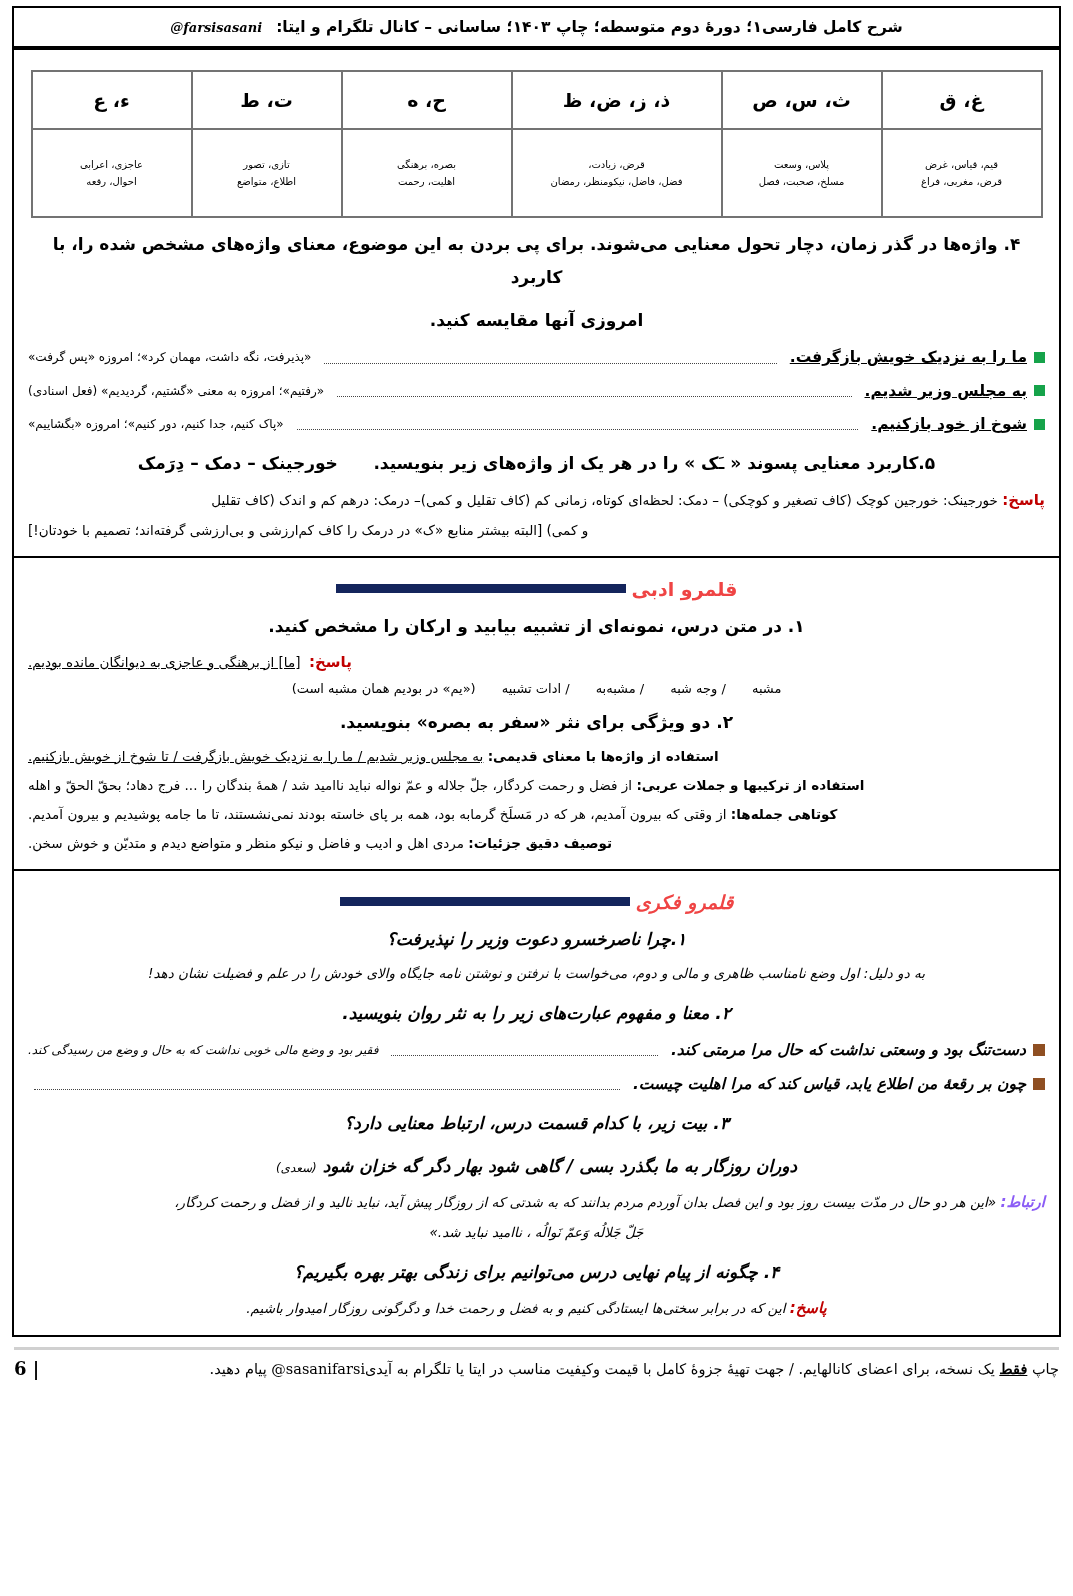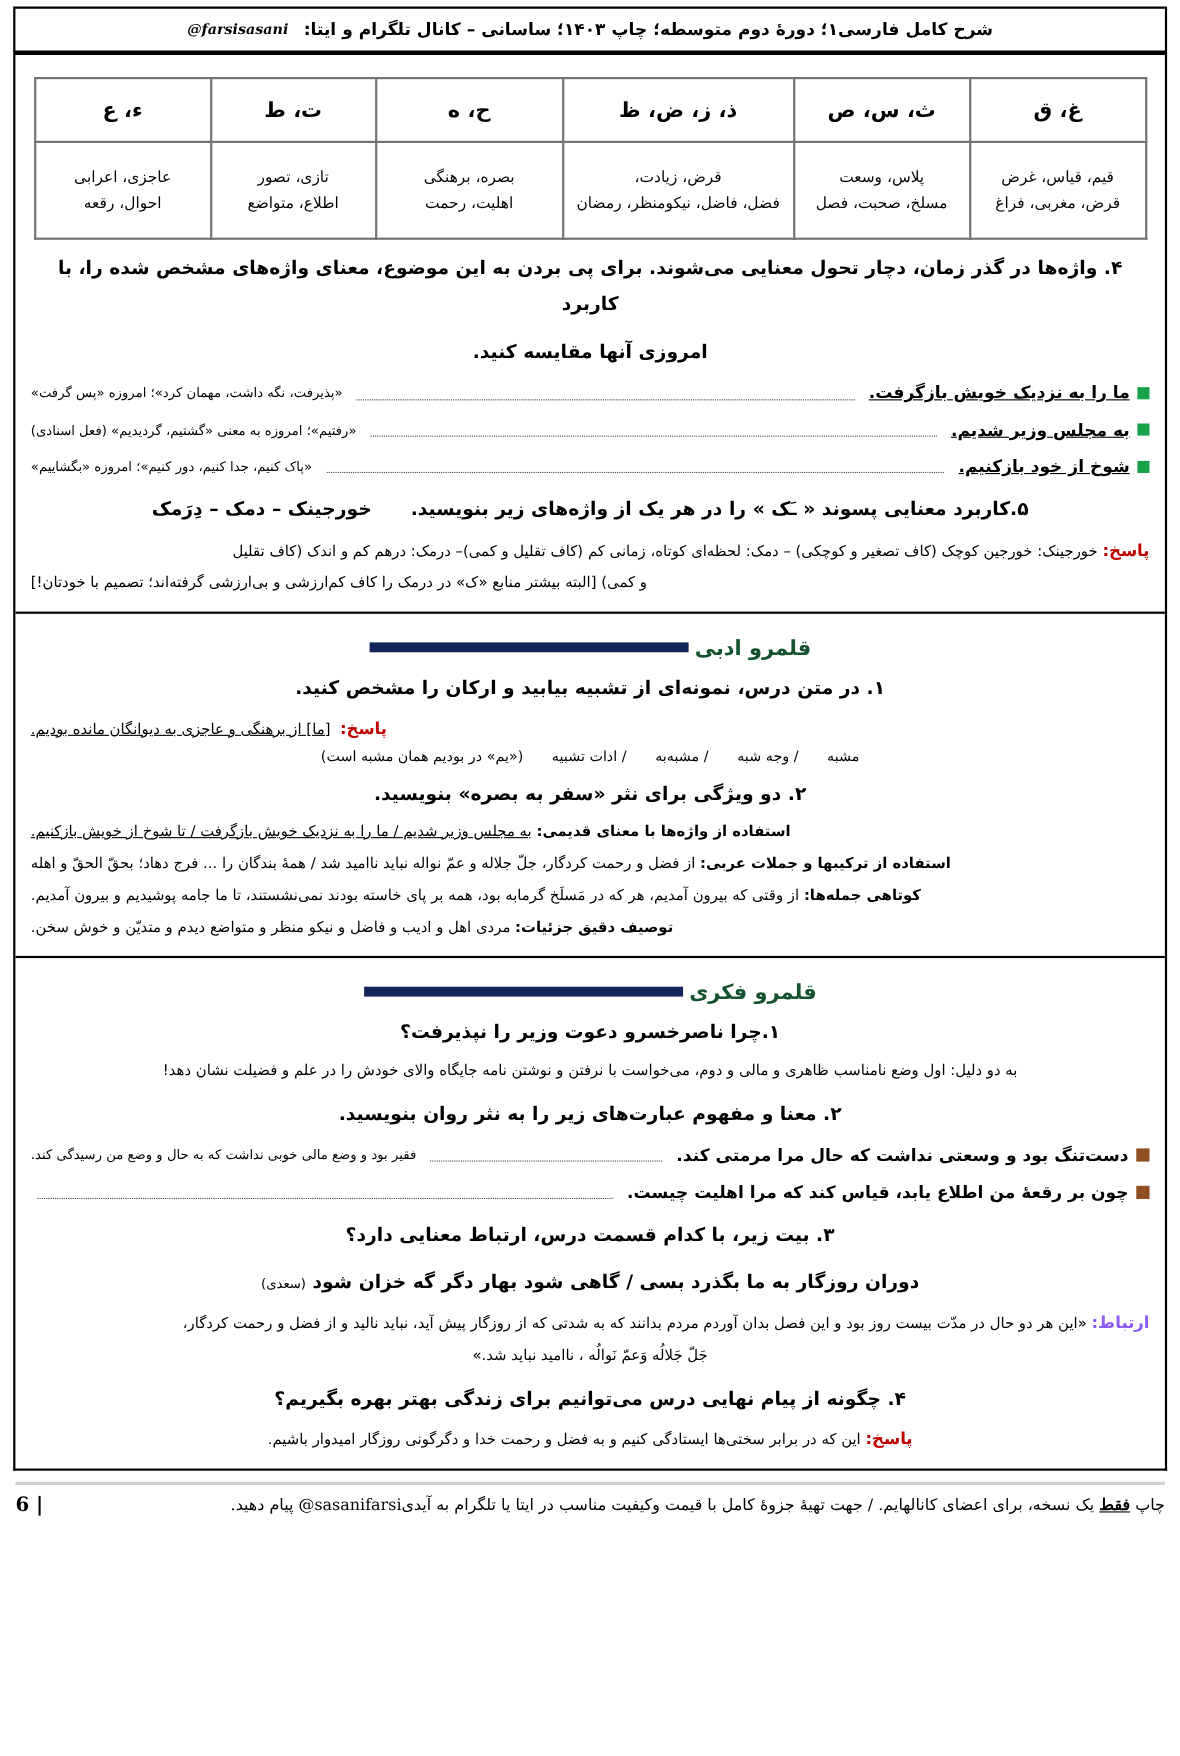--- a/index.html
+++ b/index.html
@@ -56,42 +56,42 @@
     margin: 0 12px;
     border: 2px solid #000;
     border-top: none;
     box-sizing: border-box;
   }
   .section-block {
     border-bottom: 2px solid #000;
     padding: 6px 14px 10px 14px;
     box-sizing: border-box;
   }
-  .section-block.last { border-bottom: none; }
+  .section-block.last { border-bottom: none; font-style: italic; }
 
   
   table.letters {
     border-collapse: collapse;
     width: 960px;
     margin: 14px auto 10px auto;
     table-layout: fixed;
   }
   table.letters td, table.letters th {
     border: 2px solid #737373;
     text-align: center;
     vertical-align: middle;
     padding: 6px 4px;
   }
   table.letters th {
     font-size: 19px;
     font-weight: bold;
     height: 44px;
   }
   table.letters td.words {
-    font-size: 14px;
+    font-size: 10px;
     line-height: 1.75;
     height: 74px;
     font-weight: normal;
   }
   .col-w1 { width: 150px; margin-left: 22px; }
   .col-w2 { width: 150px; }
   .col-w3 { width: 200px; }
   .col-w4 { width: 160px; }
   .col-w5 { width: 140px; }
   .col-w6 { width: 150px; }
@@ -166,21 +166,21 @@
 
   
   .banner {
     display: flex;
     align-items: center;
     justify-content: center;
     gap: 0;
     margin: 14px 0 6px 0;
   }
   .banner-label {
-    color: #14532d;
+    color: #ef4444;
     font-weight: bold;
     font-size: 19px;
     white-space: nowrap;
     padding-left: 6px;
   }
   .banner-rule {
     width: 290px;
     height: 9px;
     background: #14255c;
   }

